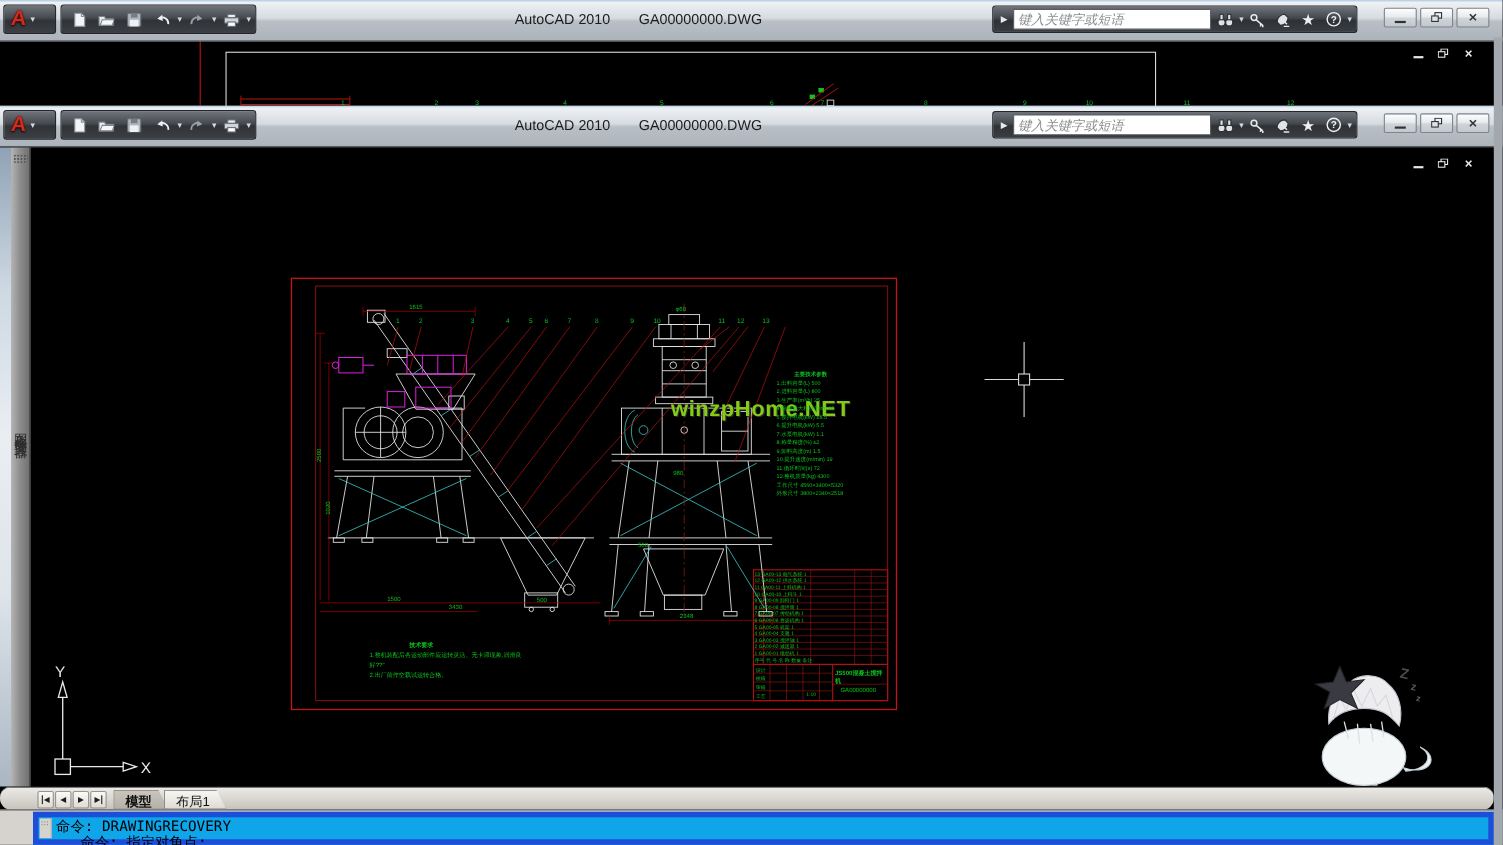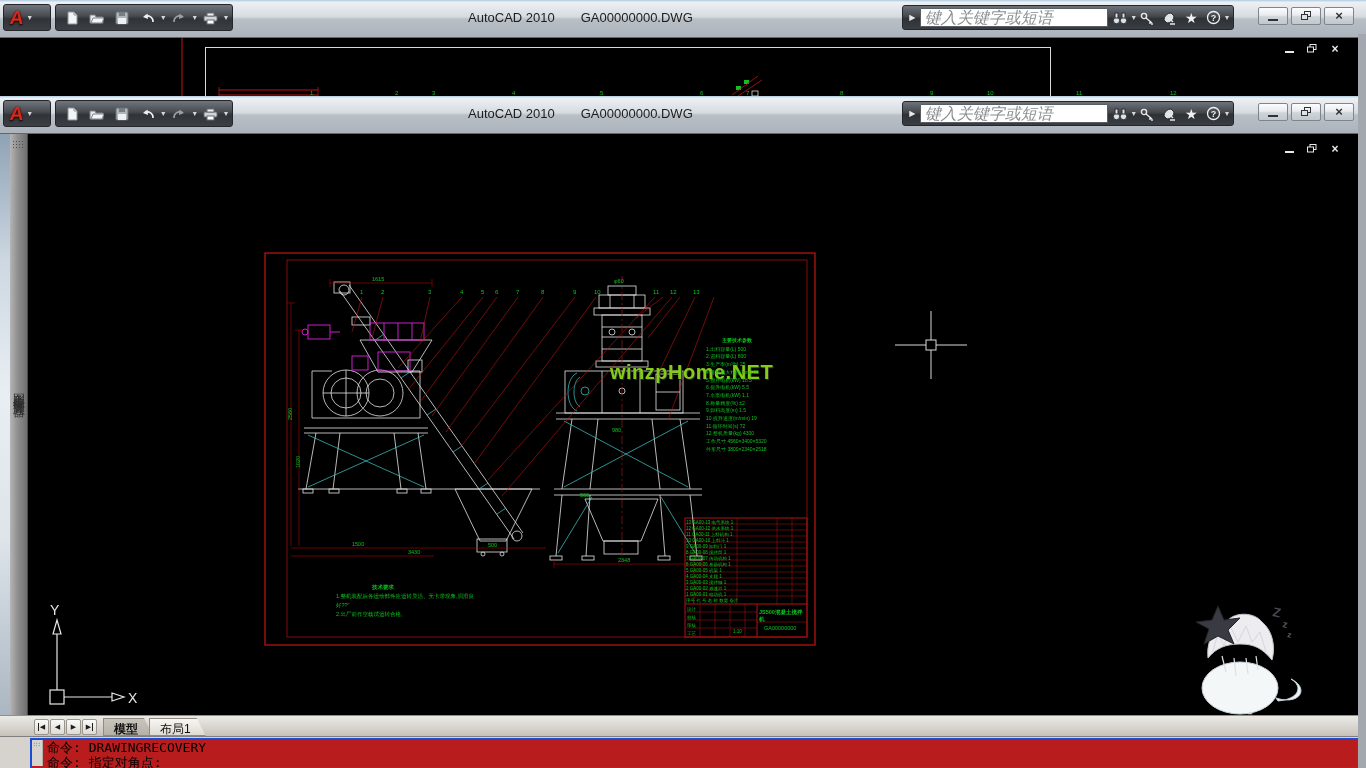--- a/index.html
+++ b/index.html
@@ -16,21 +16,21 @@
   .dd{font-size:8px;color:#d6d9dc;line-height:8px;}
   .qbtn{width:26px;height:23px;display:flex;align-items:center;justify-content:center;
     background:transparent;border:0;padding:0;cursor:default;}
   .title-text{position:absolute;top:10px;left:468px;display:flex;gap:26px;
     font-size:13px;color:#1c1c1c;white-space:nowrap;}
   .search-panel{position:absolute;top:5px;left:902px;width:332px;height:25px;border-radius:3px;
     border:1px solid #23262a;display:flex;align-items:center;gap:2px;padding:0 4px;box-sizing:border-box;
     background:linear-gradient(180deg,#6e737a 0,#44484d 45%,#2e3136 55%,#3a3e43 100%);}
   .go-btn{color:#e7e9eb;font-size:8px;background:transparent;border:0;width:12px;padding:0;}
   .search-input{width:178px;height:17px;border:1px solid #5a5e63;border-radius:1px;
-    font-size:16px;font-style:italic;padding:0 4px;color:#333;background:#fff;}
+    font-size:12px;font-style:italic;padding:0 4px;color:#333;background:#fff;}
   .search-input::placeholder{color:#8a8d90;font-style:italic;}
   .sbtn{width:22px;height:21px;display:flex;align-items:center;justify-content:center;
     background:transparent;border:0;padding:0;}
   .sbtn.star{color:#eef0f2;font-size:14px;line-height:14px;}
   .win-controls{position:absolute;top:7px;right:12px;display:flex;gap:3px;}
   .win-btn{width:30px;height:18px;border:1px solid #7e858c;border-radius:2px;
     background:linear-gradient(180deg,#fdfdfe 0,#e8ebee 45%,#cfd4d9 55%,#c2c8cd 100%);
     display:flex;align-items:center;justify-content:center;color:#2e3237;
     font-size:13px;font-weight:bold;line-height:12px;padding:0;}
   .minbar{display:block;width:10px;height:2px;background:#2e3237;margin-top:8px;}
@@ -56,35 +56,35 @@
     white-space:pre-line;font-family:"Liberation Sans",sans-serif;}
   .watermark{position:absolute;left:610px;top:361px;z-index:6;color:#84cc16;font-weight:bold;
     font-size:20px;letter-spacing:.5px;text-shadow:1px 1px 0 #2a2a2a;}
   
   .cadsvg{position:absolute;left:0;top:0;z-index:5;pointer-events:none;}
   
   .mascot{position:absolute;left:1188px;top:600px;width:120px;height:122px;z-index:20;}
   
   .tabbar{position:absolute;left:0;top:715px;width:1358px;height:21px;z-index:10;
     background:linear-gradient(180deg,#eceae6 0,#d6d3cd 60%,#c6c2bb 100%);
-    border-top:1px solid #8f8f8f;display:flex;align-items:flex-end;box-sizing:border-box;}
+    border-top:1px solid #8f8f8f;display:flex;align-items:flex-end;box-sizing:border-box;border-radius:10px;}
   .tabnav{display:flex;gap:1px;margin:0 6px 1px 34px;}
   .navbtn{width:15px;height:16px;font-size:7px;color:#1d1d1d;border:1px solid #9a968e;border-radius:2px;
     background:linear-gradient(180deg,#fbfaf8,#dedbd4);display:flex;align-items:center;justify-content:center;padding:0;}
   .navbtn .bar-l{border-left:1.5px solid #1d1d1d;padding-left:1px;}
   .navbtn .bar-r{border-right:1.5px solid #1d1d1d;padding-right:1px;}
   .tab{height:18px;padding:2px 14px 0 10px;font-size:12px;color:#111;
     clip-path:polygon(0 0,calc(100% - 9px) 0,100% 100%,0 100%);
     background:linear-gradient(180deg,#f8f6f2,#dedbd4);margin-right:-4px;border:1px solid #8f8b83;box-sizing:border-box;}
   .tab.active{background:linear-gradient(180deg,#c9c5bd,#b5b1a8);font-weight:bold;}
   
   .cmdbar{position:absolute;left:0;top:736px;width:1366px;height:32px;z-index:10;background:#d6d3ce;
     border-top:1px solid #808080;box-sizing:border-box;}
-  .cmdwin{position:absolute;left:30px;top:1px;right:8px;bottom:0;background:#b91c1c;
-    border:1px solid #1d4ed8;box-sizing:border-box;}
+  .cmdwin{position:absolute;left:30px;top:1px;right:8px;bottom:0;background:#0ea5e9;
+    border:5px solid #1d4ed8;box-sizing:border-box;text-align:center;}
   .cmdgrip{position:absolute;left:1px;top:1px;width:10px;bottom:1px;background:#d6d3ce;border-right:1px solid #b3b0aa;}
   .cmdgrip-dots{position:absolute;left:1px;top:2px;width:8px;height:5px;
     background-image:radial-gradient(circle,#6a6a6a 34%,transparent 36%);background-size:2.5px 2.5px;}
   .cmdtext{position:absolute;left:16px;top:1px;font-family:"DejaVu Sans Mono",monospace;
     font-size:13px;line-height:15px;color:#000;white-space:pre-line;}
 </style>
 </head>
 <body>
 
 <div class="titlebar" style="top:0">

